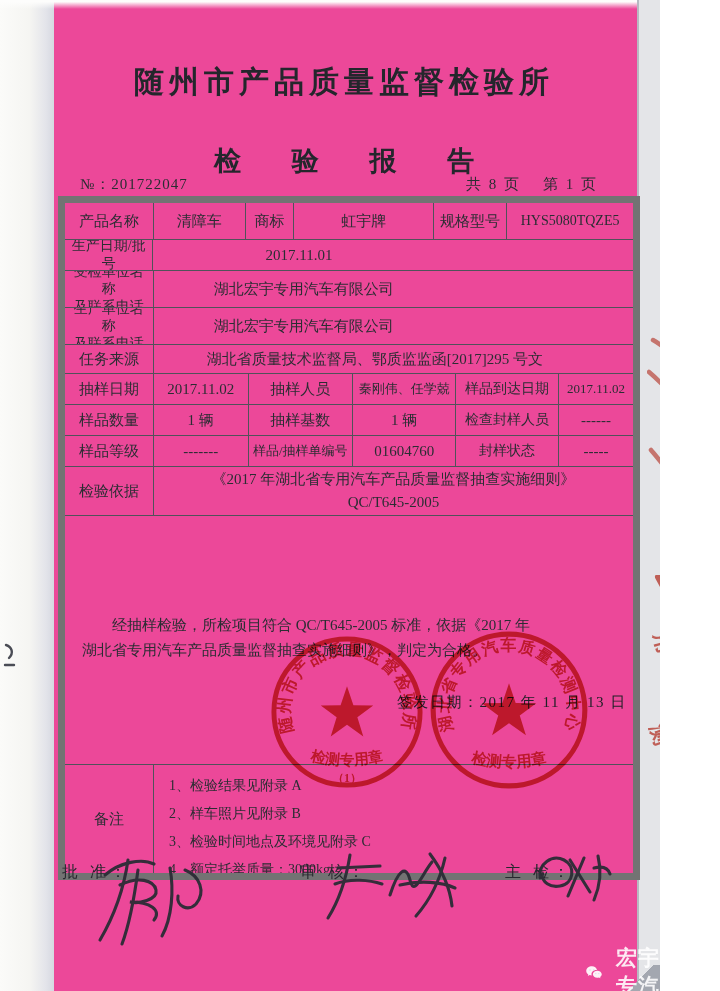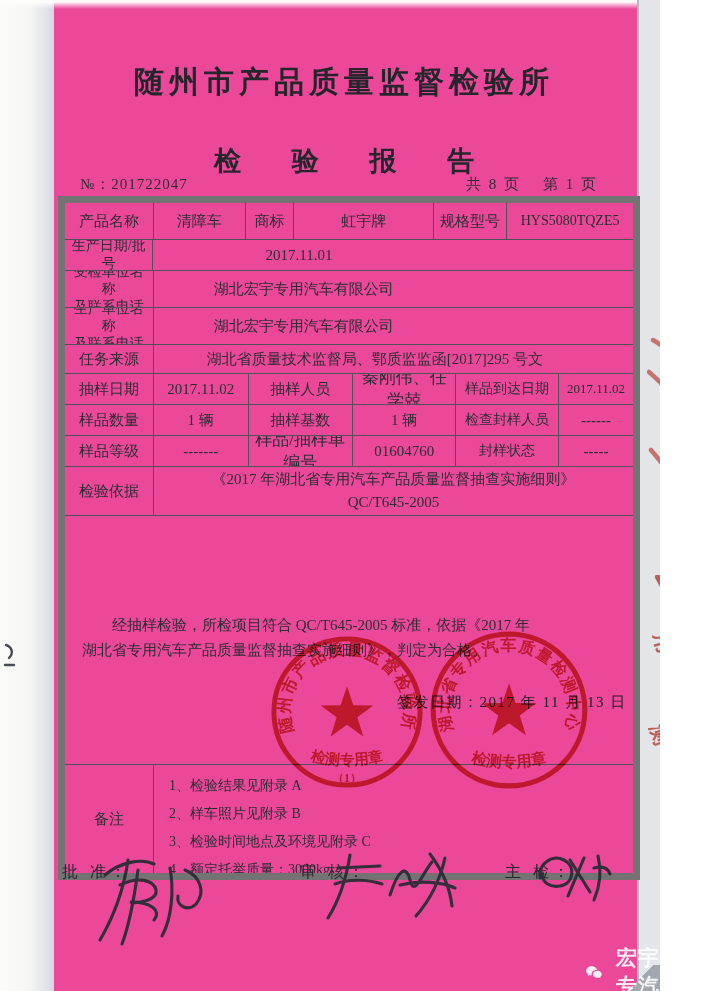--- a/index.html
+++ b/index.html
@@ -33,21 +33,21 @@
   .tr{display:flex;border-top:1px solid #50525a;}
   .tr:first-child{border-top:none;}
   .td{border-left:1px solid #50525a;box-sizing:border-box;display:flex;align-items:center;
       justify-content:center;text-align:center;font-size:15px;padding:1px 3px;overflow:hidden;}
   .td:first-child{border-left:none;}
   .lbl{color:#2b2d33;}
   .two-line{line-height:1.25;font-size:14px;}
   .h36{height:36px}.h30{height:30px}.h28{height:28px}.h48{height:48px}.h248{height:248px}.h108{height:108px}
   .w90{width:90px}.w94{width:94px}.w50{width:50px}.w143{width:143px}.w75{width:75px}.w130{width:130px}
   .w97{width:97px}.w107{width:107px}.w106{width:106px}.w105{width:105px}.w77{width:77px}.w492{width:492px}
-  .fs13{font-size:13px}.fs125{font-size:17px}.fs14{font-size:14px}
+  .fs13{font-size:13px}.fs125{font-size:13px}.fs14{font-size:14px}
   .val-left{justify-content:flex-start;}
   .pad112{padding-left:112px;}
   .pad60{padding-left:60px;}
   .basis-lines{line-height:1.55;}
   .concl-cell{align-items:flex-start;}
   .concl-text{margin-top:96px;text-align:left;text-indent:2em;line-height:1.65;padding:0 12px 0 14px;}
   .remarks-cell{align-items:flex-start;justify-content:flex-start;}
   .remarks-list{text-align:left;padding:6px 0 0 12px;font-size:14px;line-height:28px;}
 
   .issue-date{position:absolute;left:397px;top:693px;font-size:15px;letter-spacing:1.5px;z-index:3;color:#202127;}

